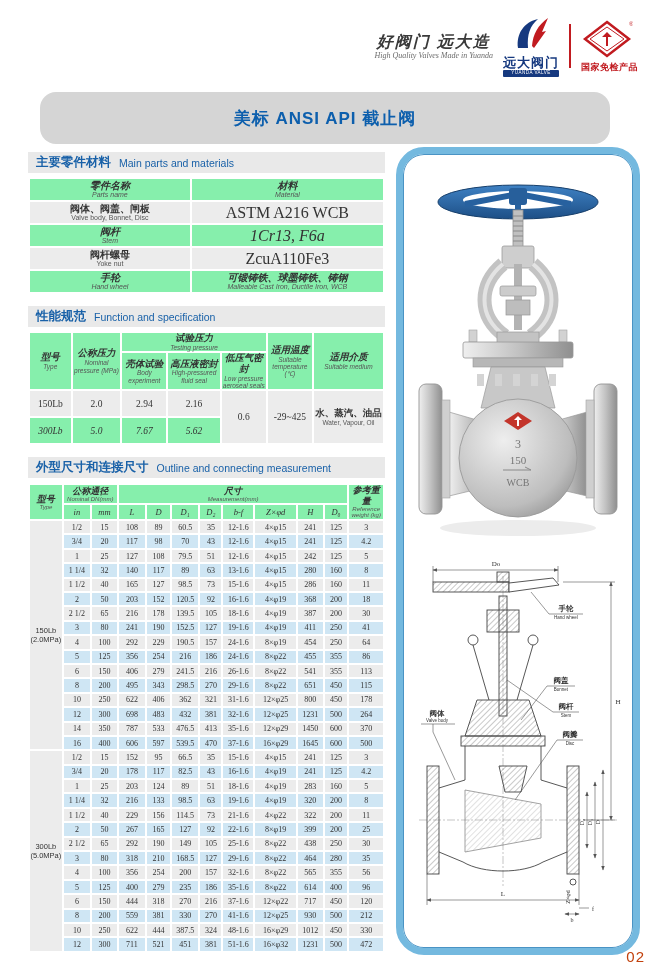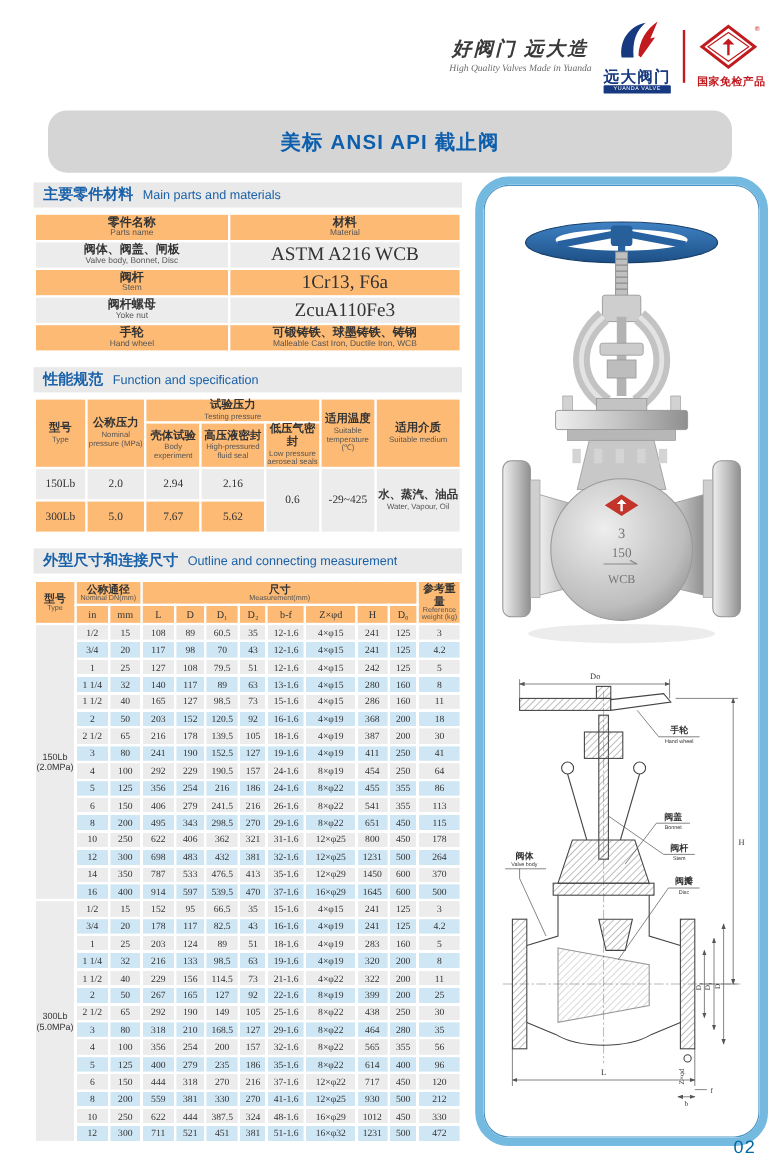--- a/index.html
+++ b/index.html
@@ -23,21 +23,21 @@
     display:flex;flex-direction:column;justify-content:center;text-align:center;color:#0d5fad;font-weight:bold;}
   .title-band .l1{font-size:17px;letter-spacing:1px;}
   .title-band .l2{font-size:16px;}
   
   .left-col{position:absolute;left:28px;top:152px;width:357px;}
   .bar{background:#e9e9e9;height:21px;display:flex;align-items:baseline;gap:8px;padding-left:8px;margin-bottom:4px;}
   .bar .cn{color:#1961a8;font-weight:bold;font-size:12.5px;align-self:center;}
   .bar .en{color:#1961a8;font-size:10.5px;align-self:center;}
   table{border-collapse:collapse;width:100%;table-layout:fixed;}
   td,th{border:2px solid #fff;padding:0;text-align:center;vertical-align:middle;font-weight:normal;}
-  .blue{background:#fdba74;}
+  .blue{background:#86efac;font-style:italic;}
   .gray{background:#ececec;}
   .cellcn{font-size:10px;font-weight:bold;color:#333;line-height:1.15;}
   .cellen{font-size:7px;color:#555;line-height:1.1;}
   .mat-table{margin-bottom:12px;}
   .mat-table td{height:21px;}
   .mat-table .c1{width:45%;}
   .mat-val{font-family:"Liberation Serif",serif;font-size:16px;color:#333;}
   
   .spec-table{margin-bottom:12px;}
   .spec-table .h1 td{height:18px;}
@@ -54,21 +54,21 @@
   .outline-table thead .cellen{font-size:6px;}
   .outline-table tbody td{height:12.4px;font-family:"Liberation Serif",serif;font-size:8px;color:#333;white-space:nowrap;overflow:hidden;}
   .outline-table tbody tr:nth-child(odd) td{background:#ececec;}
   .outline-table tbody tr:nth-child(even) td{background:#cfe6f4;}
   .outline-table tbody td.group-label{background:#ececec !important;font-family:"Liberation Sans",sans-serif;font-size:7.5px;color:#333;line-height:1.2;}
   
   .right-panel{position:absolute;left:396px;top:147px;width:244px;height:808px;box-sizing:border-box;
     border:7px solid #74b9df;border-radius:28px;background:#fff;box-shadow:inset 0 0 0 1px #4a93c4;}
   .right-panel svg{display:block;}
   
-  .page-number{position:absolute;right:20px;top:948px;font-size:15px;color:#0369a1;letter-spacing:1px;}
+  .page-number{position:absolute;right:5px;top:948px;font-size:15px;color:#c2410c;letter-spacing:1px;}
   .dimtxt{font-family:"Liberation Serif",serif;}
 </style>
 </head>
 <body>
 
 <div class="top-header">
   <div class="slogan">
     <div class="cn">好阀门 远大造</div>
     <div class="en">High Quality Valves Made in Yuanda</div>
   </div>
@@ -470,21 +470,21 @@
           <td>413</td>
           <td>35-1.6</td>
           <td>12×φ29</td>
           <td>1450</td>
           <td>600</td>
           <td>370</td>
         </tr>
         <tr>
           <td>16</td>
           <td>400</td>
-          <td>914</td>
+          <td>606</td>
           <td>597</td>
           <td>539.5</td>
           <td>470</td>
           <td>37-1.6</td>
           <td>16×φ29</td>
           <td>1645</td>
           <td>600</td>
           <td>500</td>
         </tr>
         <tr>

